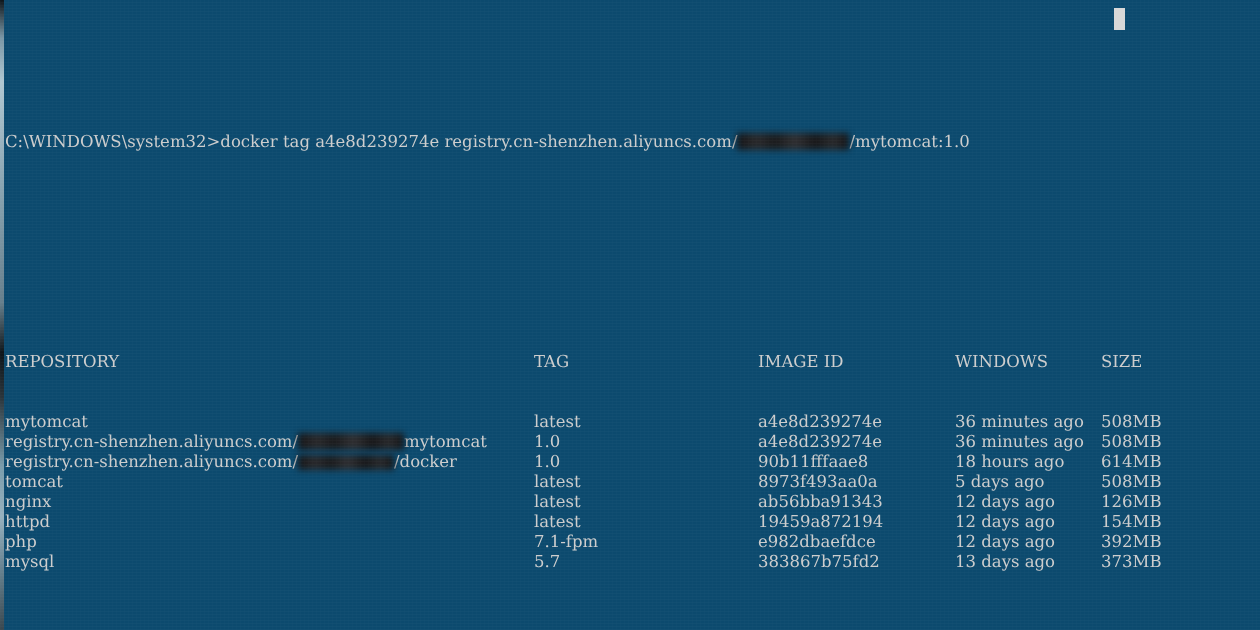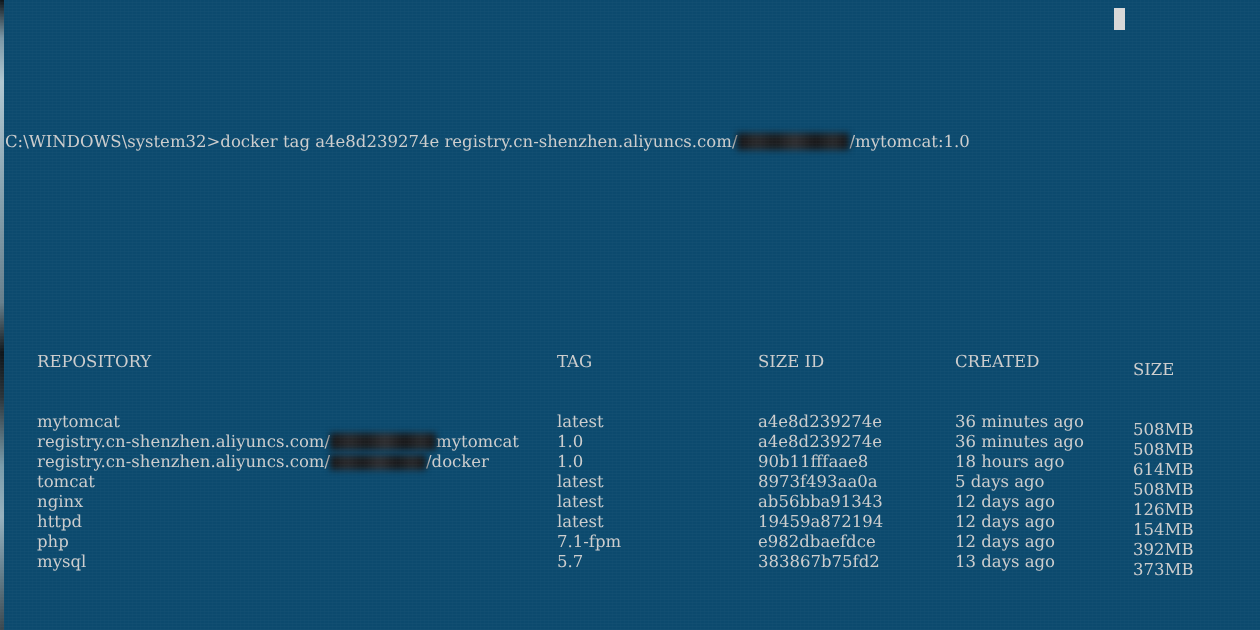--- a/index.html
+++ b/index.html
@@ -74,25 +74,25 @@
   
   .row {
     position: relative;
     height: 20px;
   }
   .col {
     position: absolute;
     top: 0;
     white-space: pre;
   }
-  .c-repo    { left: 0px; margin-left: 32px; }
-  .c-tag     { left: 552px; text-align: center; }
+  .c-repo    { left: 0px; }
+  .c-tag     { left: 529px; text-align: center; }
   .c-id      { left: 753px; }
   .c-created { left: 950px; }
-  .c-size    { left: 1128px; margin-top: 8px; }
+  .c-size    { left: 1096px; }
 
   
   .repo-cell { white-space: pre; text-align: right; }
   .redaction {
     display: inline-block;
     vertical-align: -3px;
     background: #1b1b1d;
     border-radius: 2px;
     filter: blur(3px);
     background-image:
@@ -140,22 +140,22 @@
     <div class="line"><span>C:\WINDOWS\system32&gt;</span><span>docker tag a4e8d239274e registry.cn-shenzhen.aliyuncs.com/</span><span class="redaction tall" style="width:112px;"></span><span>/mytomcat:1.0</span></div>
 
     <div class="line blank"></div>
 
     
 
     
     <div class="row">
       <span class="col c-repo">REPOSITORY</span>
       <span class="col c-tag">TAG</span>
-      <span class="col c-id">SIZE ID</span>
-      <span class="col c-created">CREATED</span>
+      <span class="col c-id">IMAGE ID</span>
+      <span class="col c-created">WINDOWS</span>
       <span class="col c-size">SIZE</span>
     </div>
     <div id="images-table-body"><div class="row"><span class="col c-repo repo-cell">mytomcat</span><span class="col c-tag">latest</span><span class="col c-id">a4e8d239274e</span><span class="col c-created">36 minutes ago</span><span class="col c-size">508MB</span></div><div class="row"><span class="col c-repo repo-cell"><span>registry.cn-shenzhen.aliyuncs.com/</span><span class="redaction tall" style="width: 106px;"></span><span>mytomcat</span></span><span class="col c-tag">1.0</span><span class="col c-id">a4e8d239274e</span><span class="col c-created">36 minutes ago</span><span class="col c-size">508MB</span></div><div class="row"><span class="col c-repo repo-cell"><span>registry.cn-shenzhen.aliyuncs.com/</span><span class="redaction short" style="width: 96px;"></span><span>/docker</span></span><span class="col c-tag">1.0</span><span class="col c-id">90b11fffaae8</span><span class="col c-created">18 hours ago</span><span class="col c-size">614MB</span></div><div class="row"><span class="col c-repo repo-cell">tomcat</span><span class="col c-tag">latest</span><span class="col c-id">8973f493aa0a</span><span class="col c-created">5 days ago</span><span class="col c-size">508MB</span></div><div class="row"><span class="col c-repo repo-cell">nginx</span><span class="col c-tag">latest</span><span class="col c-id">ab56bba91343</span><span class="col c-created">12 days ago</span><span class="col c-size">126MB</span></div><div class="row"><span class="col c-repo repo-cell">httpd</span><span class="col c-tag">latest</span><span class="col c-id">19459a872194</span><span class="col c-created">12 days ago</span><span class="col c-size">154MB</span></div><div class="row"><span class="col c-repo repo-cell">php</span><span class="col c-tag">7.1-fpm</span><span class="col c-id">e982dbaefdce</span><span class="col c-created">12 days ago</span><span class="col c-size">392MB</span></div><div class="row"><span class="col c-repo repo-cell">mysql</span><span class="col c-tag">5.7</span><span class="col c-id">383867b75fd2</span><span class="col c-created">13 days ago</span><span class="col c-size">373MB</span></div></div>
 
     
 
     
     
 
     

